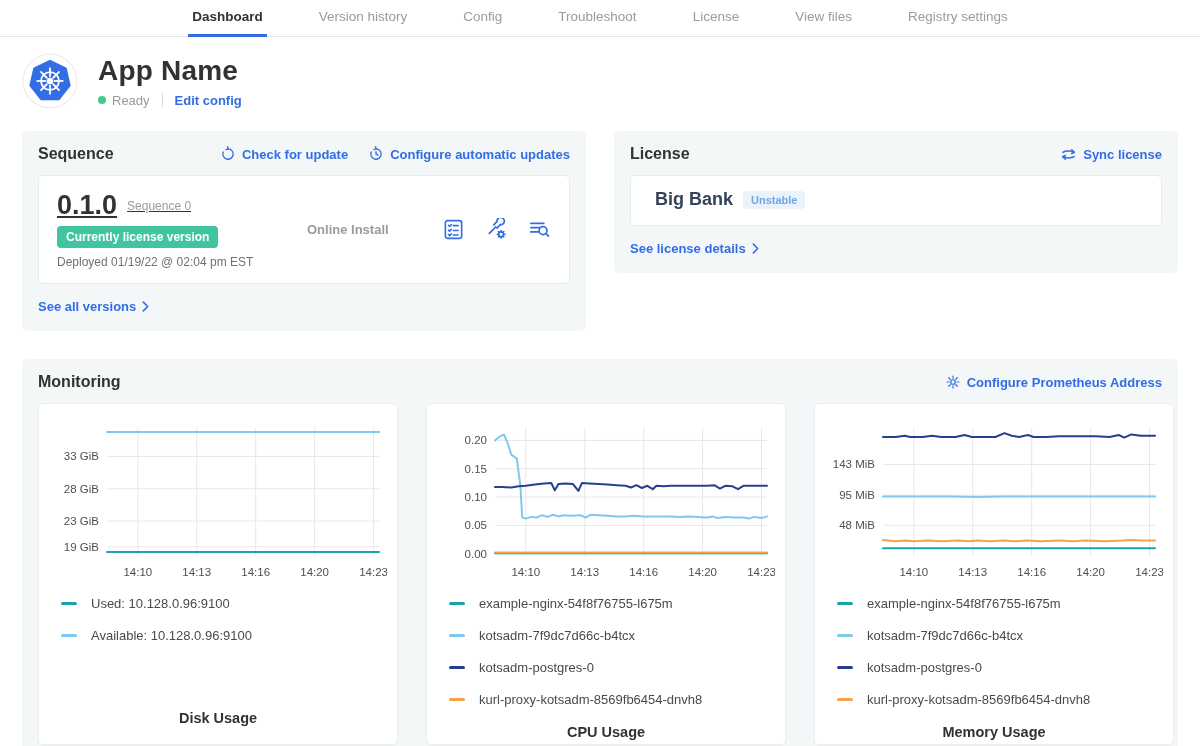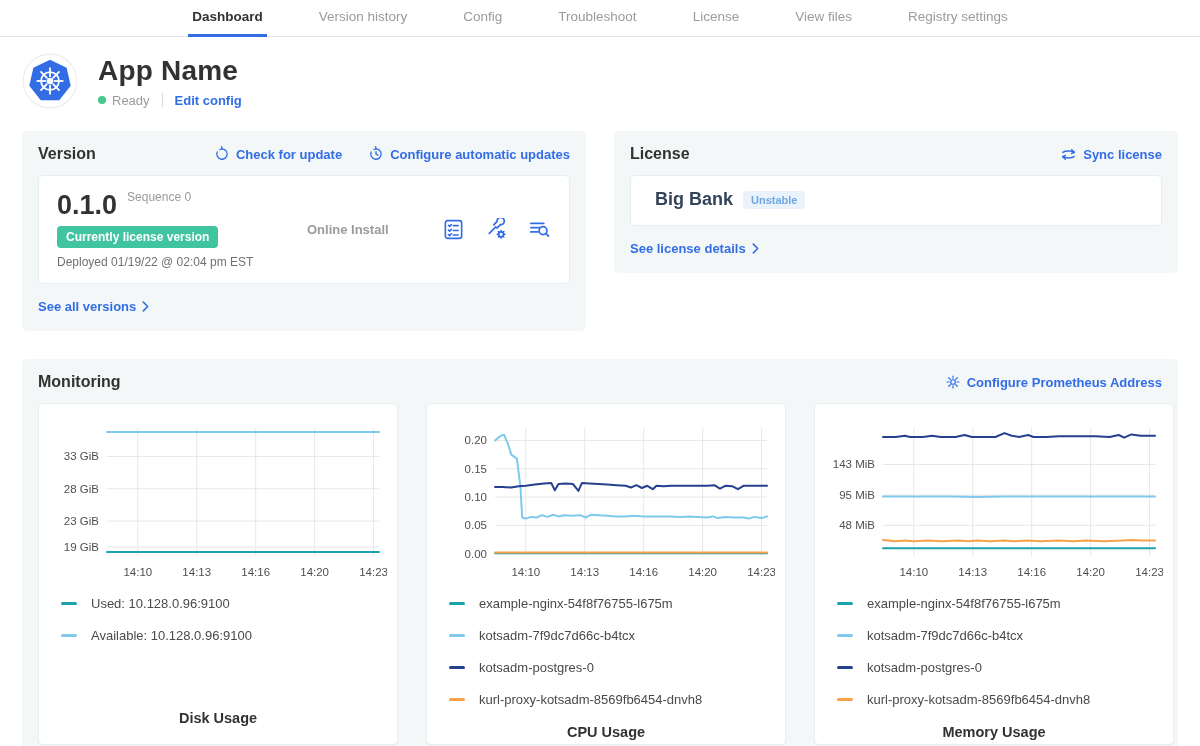--- a/index.html
+++ b/index.html
@@ -26,27 +26,27 @@
   .app-sub { display: flex; align-items: center; margin-top: 6px; font-size: 13px; }
   .status-dot { width: 8px; height: 8px; border-radius: 50%; background: #44c98c; margin-right: 6px; }
   .status-text { color: #9b9b9b; }
   .v-divider { width: 1px; height: 14px; background: #d8d8d8; margin: 0 12px; }
   a.link { color: #326de6; font-weight: 700; font-size: 13px; text-decoration: none; cursor: pointer; display: inline-flex; align-items: center; gap: 6px; }
   
   .cards-row { display: flex; gap: 28px; padding: 0 22px; align-items: flex-start; }
   .panel { background: #f4f7f8; border-radius: 5px; padding: 14px 16px 16px; }
   .panel-head { display: flex; justify-content: space-between; align-items: center; margin-bottom: 12px; }
   .panel-title { font-size: 16px; font-weight: 700; }
-  .panel-actions { display: flex; gap: 26px; }
+  .panel-actions { display: flex; gap: 20px; }
   .inner-card { background: #fff; border: 1px solid #e6edf0; border-radius: 5px; }
   .version-panel { flex: 1; }
   .license-panel { flex: 1; }
   .version-inner { display: flex; align-items: center; padding: 14px 18px; min-height: 96px; }
   .ver-left { width: 250px; }
-  .ver-num-row { display: flex; align-items: flex-start; gap: 10px; }
+  .ver-num-row { display: flex; align-items: center; gap: 10px; text-decoration: underline; }
   .ver-num { font-size: 27px; font-weight: 700; }
   .ver-seq { font-size: 12px; color: #9b9b9b; }
   .badge-green { display: inline-block; background: #41c5a0; color: #fff; font-size: 12px; font-weight: 700; padding: 4px 9px; border-radius: 4px; margin: 5px 0 7px; }
   .ver-deployed { font-size: 12px; color: #717171; }
   .ver-mid { flex: 1; text-align: left; font-size: 13px; font-weight: 700; color: #9b9b9b; }
   .ver-icons { display: flex; gap: 20px; color: #326de6; }
   .ver-icons .icon-btn { cursor: pointer; display: inline-flex; }
   .see-link { margin-top: 13px; }
   .license-inner { padding: 13px 24px 15px; }
   .lic-name-row { display: flex; align-items: center; gap: 10px; }
@@ -112,21 +112,21 @@
       <span class="status-text">Ready</span>
       <span class="v-divider"></span>
       <a class="link">Edit config</a>
     </div>
   </div>
 </header>
 
 <div class="cards-row">
   <section class="panel version-panel">
     <div class="panel-head">
-      <span class="panel-title">Version</span>
+      <span class="panel-title">Sequence</span>
       <span class="panel-actions">
         <a class="link">
           <span class="icon">
             <svg viewBox="0 0 24 24" width="16" height="16" fill="none" stroke="#326de6" stroke-width="2" stroke-linecap="round" stroke-linejoin="round">
               <path d="M12 4.2a7.8 7.8 0 1 1-7.2 4.8"></path>
                 <polyline points="11.4,1.0 12.2,4.3 8.9,5.4"></polyline>
             </svg>
           </span>
             <span>Check for update</span>
         </a>

